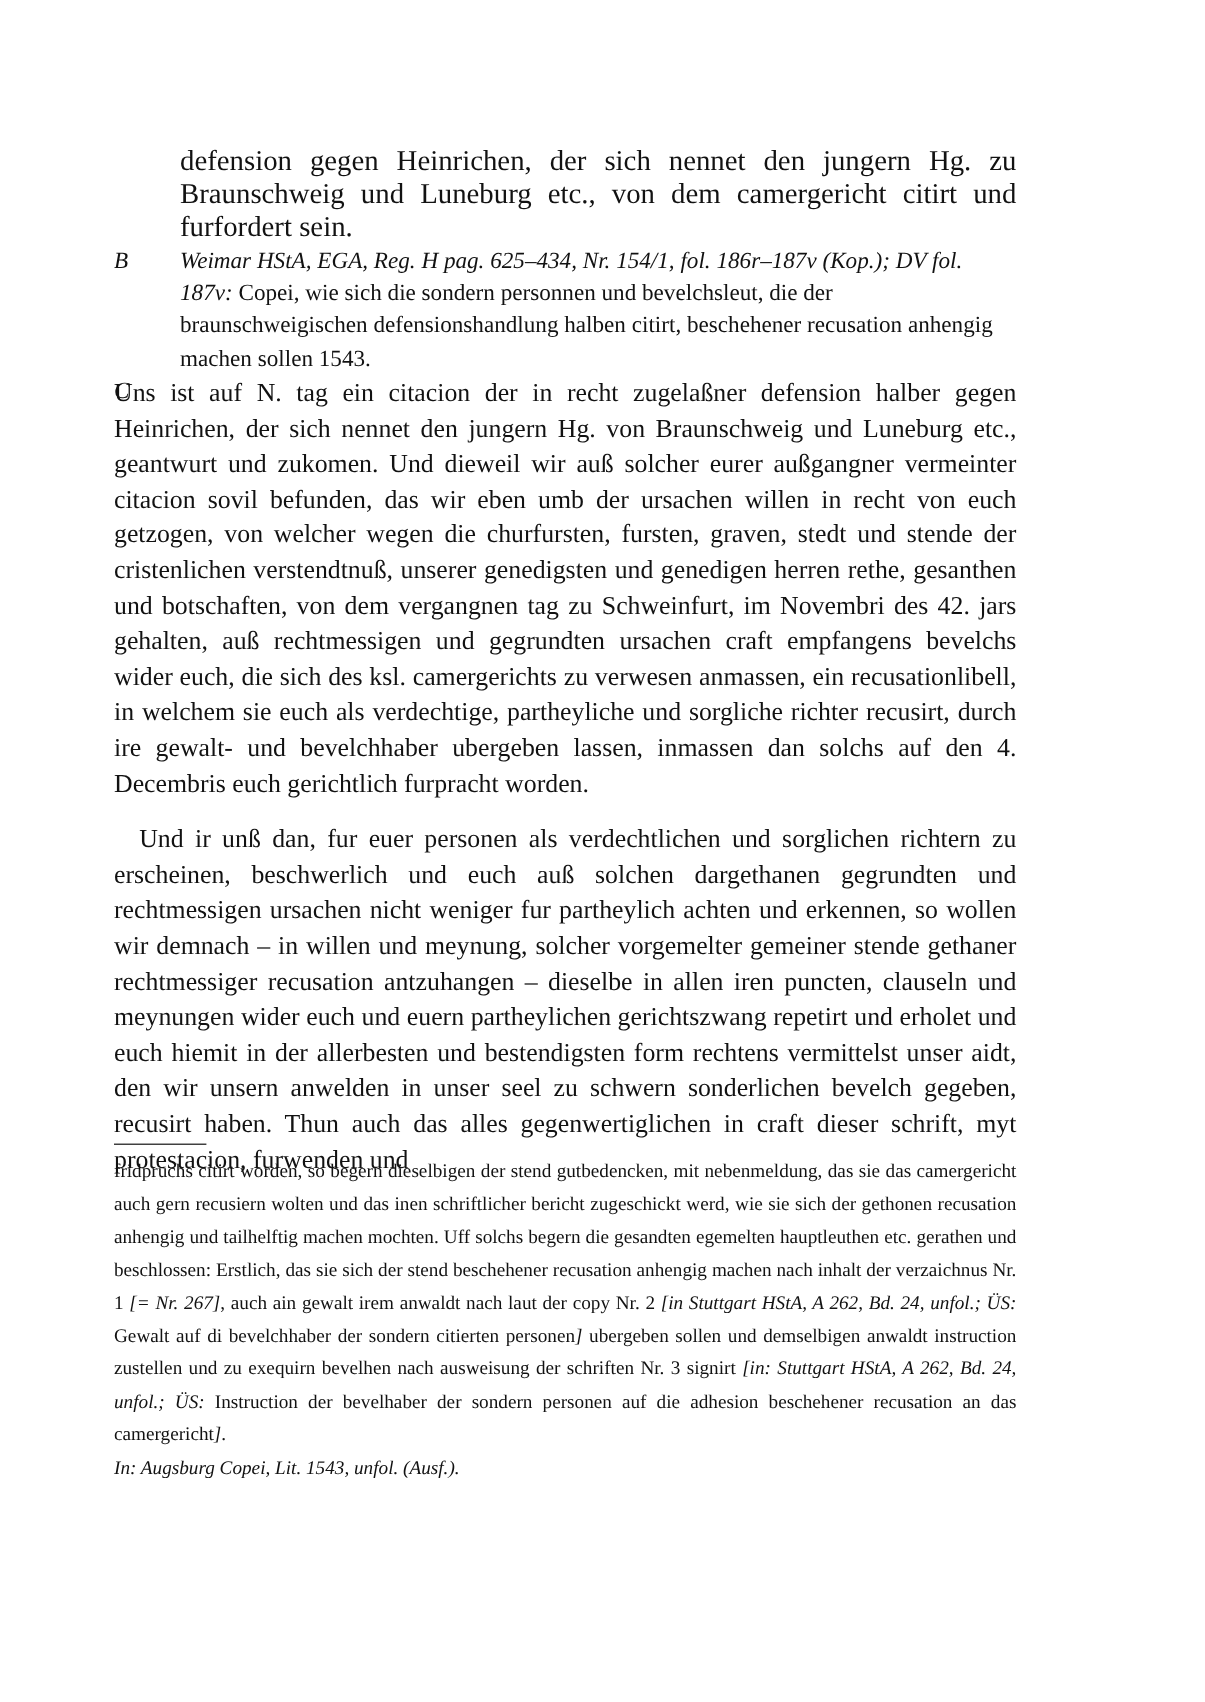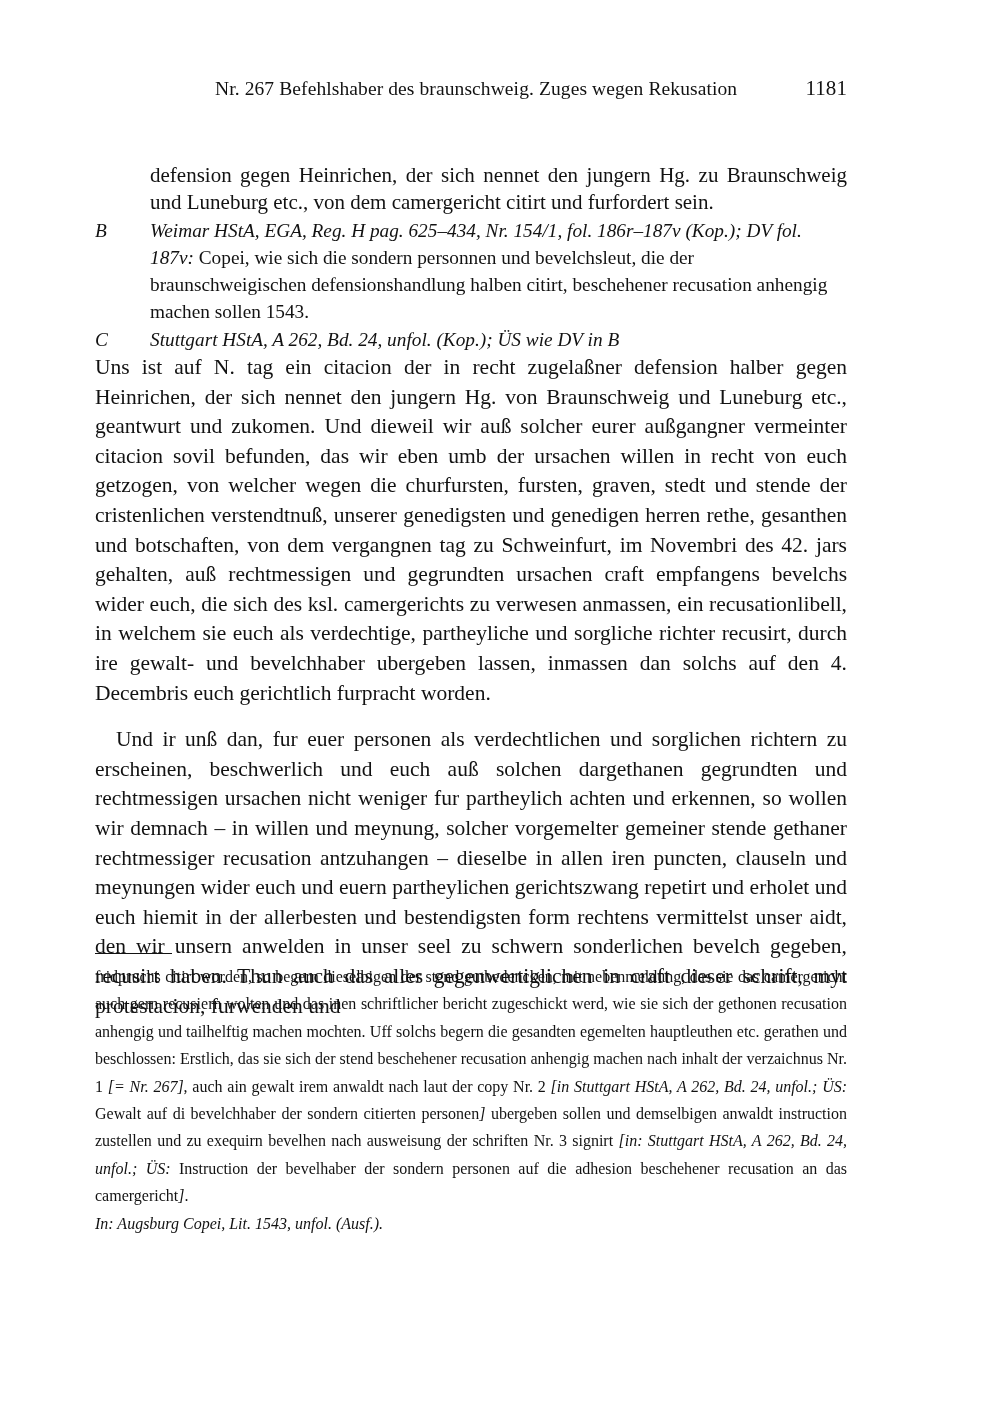--- a/index.html
+++ b/index.html
@@ -53,23 +53,22 @@
   p {
     margin: 0;
     text-align: justify;
     text-justify: inter-word;
     -webkit-hyphens: none;
     hyphens: none;
   }
 
   
   .apparatus {
-    font-size: 21px;
+    font-size: 24px;
     line-height: 27.3px;
-    margin-top: 40px;
   }
   .app-lead {
     padding-left: 55px;
   }
 
   
   .siglum-entry {
     position: relative;
     padding-left: 55px;
     font-size: 19.3px;
@@ -111,39 +110,34 @@
     text-align: justify;
   }
 
   i, .it { font-style: italic; }
 </style>
 </head>
 <body>
 
 <div class="page">
 
-  <div class="runhead">
-    <span class="runhead-title">Nr. 267 Befehlshaber des braunschweig. Zuges wegen Rekusation</span>
-    <span class="runhead-folio">1181</span>
-  </div>
 
   <div class="column">
 
     <p class="apparatus app-lead">defension gegen Heinrichen, der sich nennet den jungern Hg. zu Braunschweig und Luneburg etc., von dem camergericht citirt und furfordert sein.</p>
 
     <div class="siglum-entry">
       <span class="siglum-mark">B</span>
       <i>Weimar HStA, EGA, Reg. H pag. 625–434, Nr. 154/1, fol. 186r–187v (Kop.);</i>
       <i>DV fol. 187v:</i>
       <span>Copei, wie sich die sondern personnen und bevelchsleut, die der braunschweigischen defensionshandlung halben citirt, beschehener recusation anhengig machen sollen 1543.</span>
     </div>
 
     <div class="siglum-entry">
       <span class="siglum-mark">C</span>
-      <i>Stuttgart HStA, A 262, Bd. 24, unfol. (Kop.); ÜS wie DV in B</i>
     </div>
 
     <p class="maintext">Uns ist auf N. tag ein citacion der in recht zugelaßner defension halber gegen Heinrichen, der sich nennet den jungern Hg. von Braunschweig und Luneburg etc., geantwurt und zukomen. Und dieweil wir auß solcher eurer außgangner vermeinter citacion sovil befunden, das wir eben umb der ursachen willen in recht von euch getzogen, von welcher wegen die churfursten, fursten, graven, stedt und stende der cristenlichen verstendtnuß, unserer genedigsten und genedigen herren rethe, gesanthen und botschaften, von dem vergangnen tag zu Schweinfurt, im Novembri des 42. jars gehalten, auß rechtmessigen und gegrundten ursachen craft empfangens bevelchs wider euch, die sich des ksl. camergerichts zu verwesen anmassen, ein recusationlibell, in welchem sie euch als verdechtige, partheyliche und sorgliche richter recusirt, durch ire gewalt- und bevelchhaber ubergeben lassen, inmassen dan solchs auf den 4. Decembris euch gerichtlich furpracht worden.</p>
     <p class="maintext">Und ir unß dan, fur euer personen als verdechtlichen und sorglichen richtern zu erscheinen, beschwerlich und euch auß solchen dargethanen gegrundten und rechtmessigen ursachen nicht weniger fur partheylich achten und erkennen, so wollen wir demnach – in willen und meynung, solcher vorgemelter gemeiner stende gethaner rechtmessiger recusation antzuhangen – dieselbe in allen iren puncten, clauseln und meynungen wider euch und euern partheylichen gerichtszwang repetirt und erholet und euch hiemit in der allerbesten und bestendigsten form rechtens vermittelst unser aidt, den wir unsern anwelden in unser seel zu schwern sonderlichen bevelch gegeben, recusirt haben. Thun auch das alles gegenwertiglichen in craft dieser schrift, myt protestacion, furwenden und</p>
 
   </div>
 
   <div class="footnote-rule"></div>
 
   <div class="footnote">

